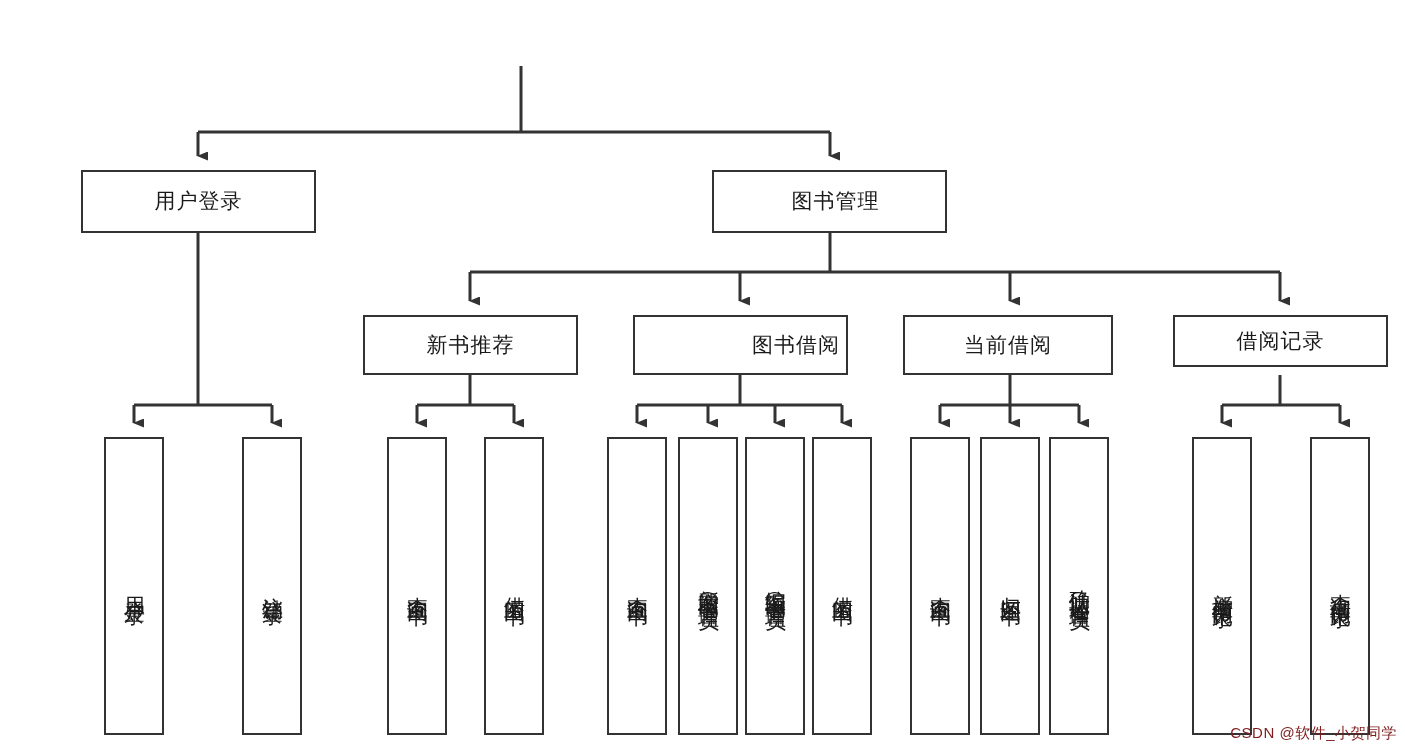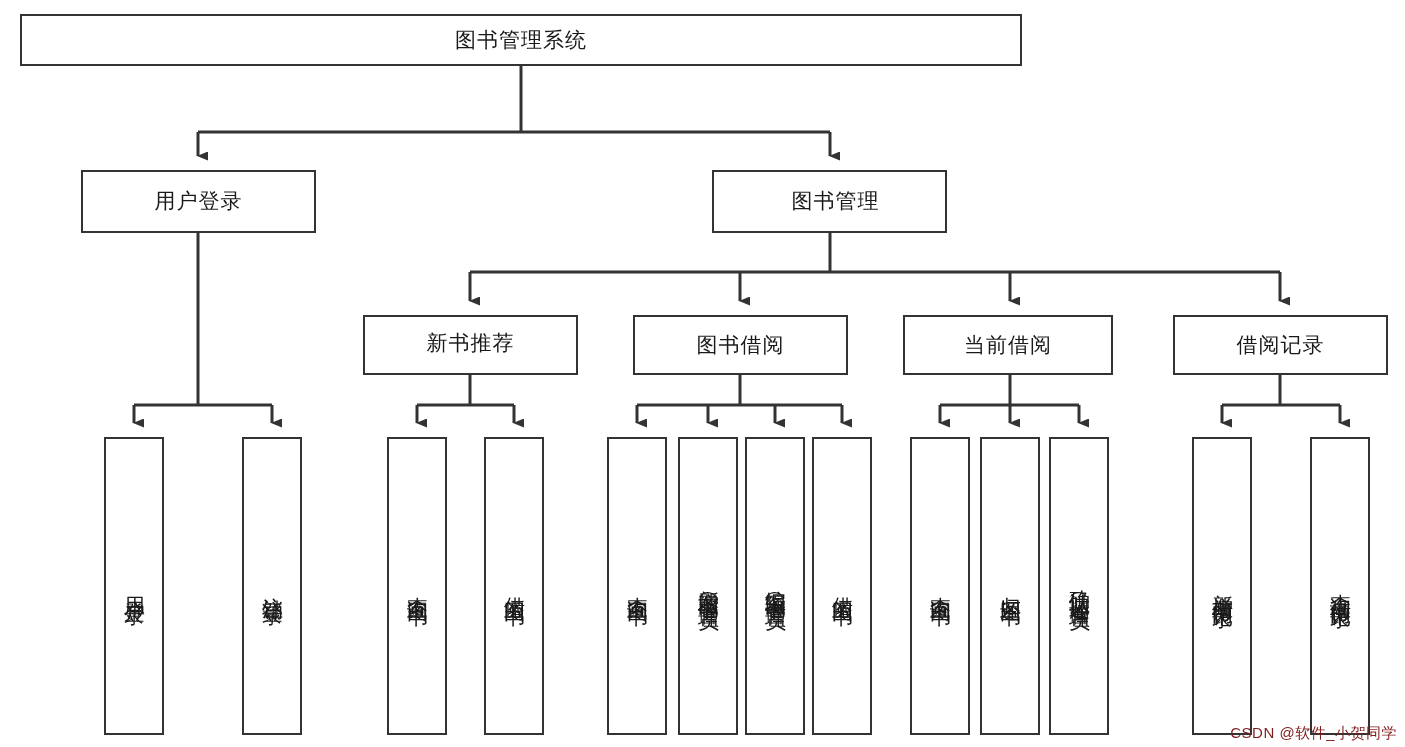--- a/index.html
+++ b/index.html
@@ -119,41 +119,38 @@
       <path d="M 1010 405 L 1010 423" marker-end="url(#arrowhead)"></path>
       <path d="M 1079 405 L 1079 423" marker-end="url(#arrowhead)"></path>
 
       <path d="M 1280 375 L 1280 405"></path>
       <path d="M 1222 405 L 1340 405"></path>
       <path d="M 1222 405 L 1222 423" marker-end="url(#arrowhead)"></path>
       <path d="M 1340 405 L 1340 423" marker-end="url(#arrowhead)"></path>
     </g>
   </svg>
 
-  <div class="node horizontal" style="left:20px; top:14px; width:1002px; height:52px;">
-    <span class="node-label">图书管理系统</span>
-  </div>
 
   <div class="node horizontal" style="left:81px; top:170px; width:235px; height:63px;">
     <span class="node-label">用户登录</span>
   </div>
   <div class="node horizontal" style="left:712px; top:170px; width:235px; height:63px;padding-left:18px;">
     <span class="node-label">图书管理</span>
   </div>
 
-  <div class="node horizontal" style="left:363px; top:315px; width:215px; height:60px;font-family:Liberation Mono, monospace;">
+  <div class="node horizontal" style="left:363px; top:315px; width:215px; height:60px;">
     <span class="node-label">新书推荐</span>
   </div>
-  <div class="node horizontal" style="left:633px; top:315px; width:215px; height:60px;">
+  <div class="node horizontal" style="left:633px; top:315px; width:215px; height:60px;justify-content:flex-end;">
     <span class="node-label">图书借阅</span>
   </div>
   <div class="node horizontal" style="left:903px; top:315px; width:210px; height:60px;">
     <span class="node-label">当前借阅</span>
   </div>
-  <div class="node horizontal" style="left:1173px; top:315px; width:215px; height:60px;">
+  <div class="node horizontal" style="left:1173px; top:315px; width:215px; height:52px;">
     <span class="node-label">借阅记录</span>
   </div>
 
   <div class="node vertical" style="left:104px; top:437px; width:60px; height:298px;">
     <span class="node-label">用户登录</span>
   </div>
   <div class="node vertical" style="left:242px; top:437px; width:60px; height:298px;">
     <span class="node-label">注销登录</span>
   </div>
 

